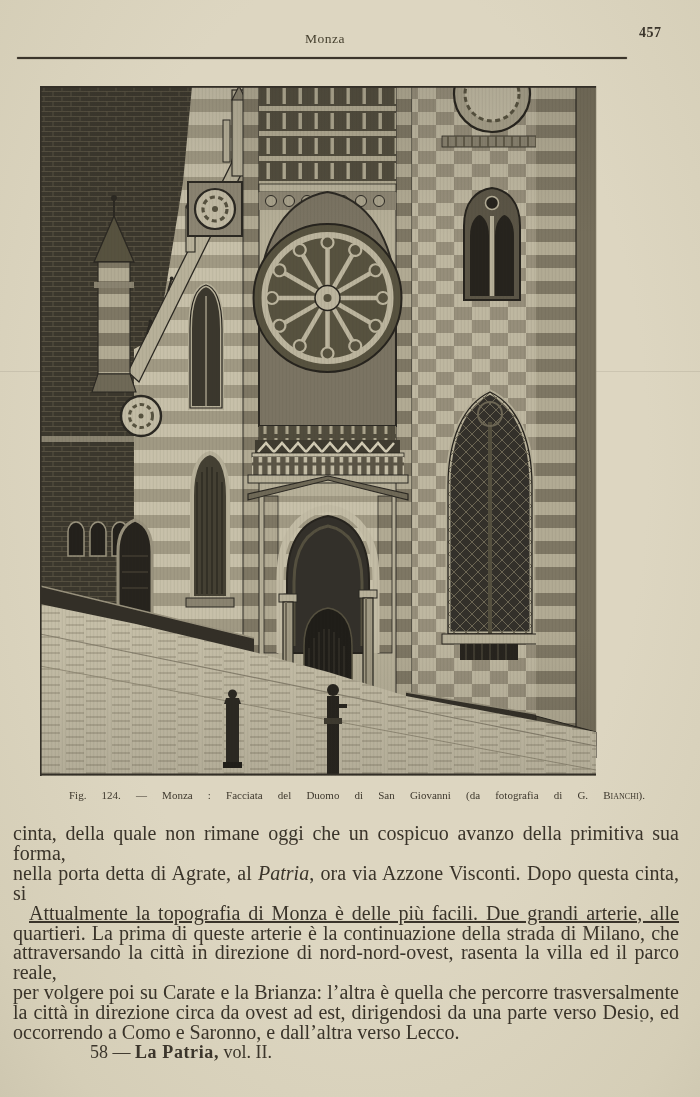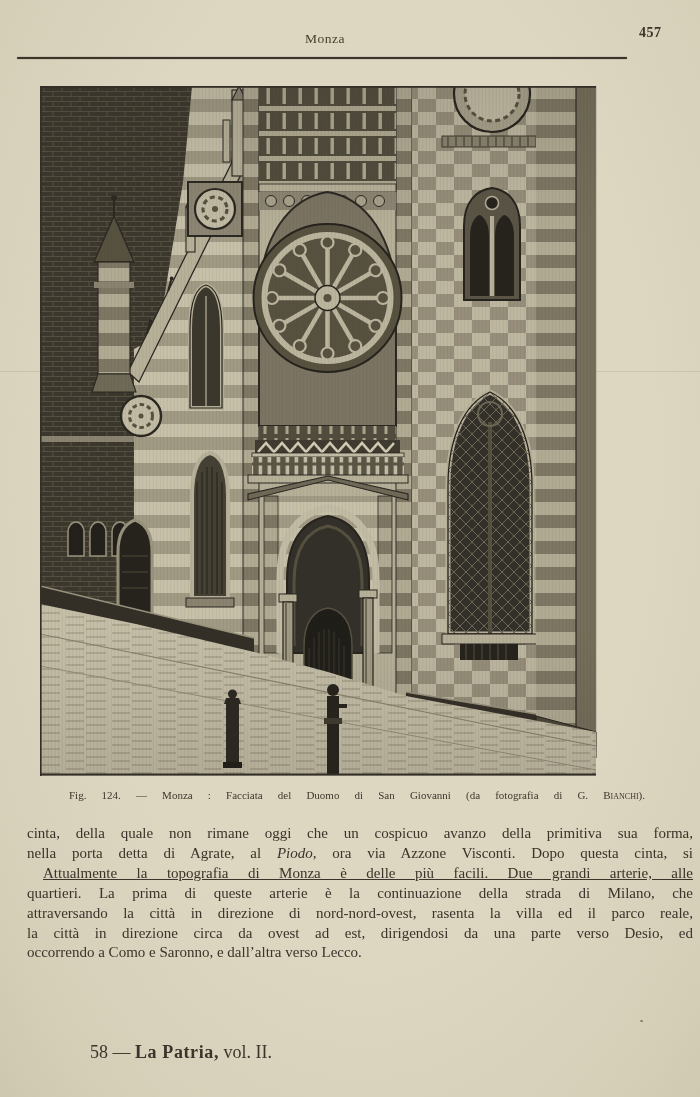--- a/index.html
+++ b/index.html
@@ -11,22 +11,22 @@
   .running-head{position:absolute;top:31px;left:0;width:650px;text-align:center;
     font-size:13.5px;letter-spacing:.5px;color:#46402f;}
   .page-number{position:absolute;top:25px;left:639px;font-size:14px;font-weight:bold;
     letter-spacing:.5px;color:#3b352b;}
   .head-rule{position:absolute;top:57px;left:17px;width:610px;height:2.3px;
     background:#3b352b;border-radius:2px;box-shadow:0 0 1px #3b352b;}
   .engraving{position:absolute;top:86px;left:40px;width:558px;height:690px;}
   .caption{position:absolute;top:789px;left:33px;width:576px;font-size:11px;
     color:#3e382d;text-align:justify;text-align-last:justify;margin-left:36px;}
   .sc{font-variant:small-caps;}
-  .body-text{position:absolute;top:824px;left:27px;width:666px;
-    font-size:15px;line-height:19.9px;color:#3a342a;}
+  .body-text{position:absolute;top:824px;left:13px;width:666px;
+    font-size:20px;line-height:19.9px;color:#3a342a;}
   .bl{text-align:justify;text-align-last:justify;}
   .bl-last{text-align:justify;text-align-last:left;}
   .indent{text-indent:16px;text-decoration:underline;}
   .bl em{font-style:italic;}
   .book-footer{position:absolute;top:1042px;left:90px;font-size:18px;color:#3b352b;}
   .book-footer b{letter-spacing:.6px;}
   .paper-crease{position:absolute;top:371px;left:0;width:700px;height:1px;
     background:rgba(84,78,62,.12);}
   .ink-speck{position:absolute;top:1020px;left:640px;width:3px;height:2px;
     background:rgba(59,53,43,.55);border-radius:50%;transform:rotate(20deg);}
@@ -343,26 +343,27 @@
         <rect x="0" y="687.5" width="556" height="2" fill="#332f27"></rect>
       </g>
     </svg>
   </figure>
 
   <figcaption class="caption"><span>Fig. 124. — Monza : Facciata del Duomo di San Giovanni (da fotografia di G. </span><span class="sc">Bianchi</span><span>).</span></figcaption>
 
   <main class="body-text">
     <div>
       <div class="bl">cinta, della quale non rimane oggi che un cospicuo avanzo della primitiva sua forma,</div>
-      <div class="bl"><span>nella porta detta di Agrate, al </span><em>Piodo</em><span>, ora via Azzone Visconti. Dopo questa cinta, si</span></div>
+      <div class="bl"><span>nella porta detta di Agrate, al </span><em>Patria</em><span>, ora via Azzone Visconti. Dopo questa cinta, si</span></div>
     </div>
     <div>
       <div class="bl indent">Attualmente la topografia di Monza è delle più facili. Due grandi arterie, alle</div>
       <div class="bl">quartieri. La prima di queste arterie è la continuazione della strada di Milano, che</div>
       <div class="bl">attraversando la città in direzione di nord-nord-ovest, rasenta la villa ed il parco reale,</div>
+      <div class="bl">per volgere poi su Carate e la Brianza: l’altra è quella che percorre trasversalmente</div>
       <div class="bl">la città in direzione circa da ovest ad est, dirigendosi da una parte verso Desio, ed</div>
       <div class="bl-last">occorrendo a Como e Saronno, e dall’altra verso Lecco.</div>
     </div>
   </main>
 
   <div class="book-footer"><span>58 — </span><b>La Patria,</b><span> vol. II.</span></div>
 
   <div class="ink-speck"></div>
 </div>
 

